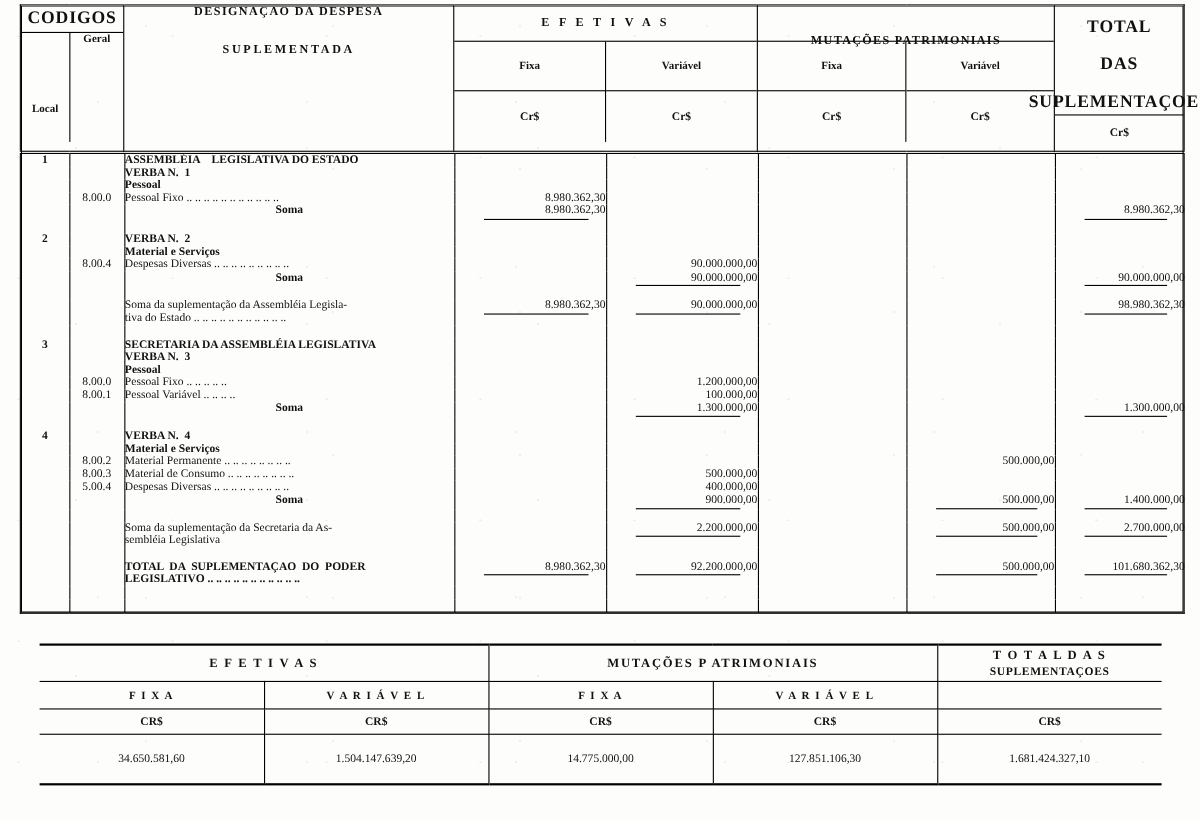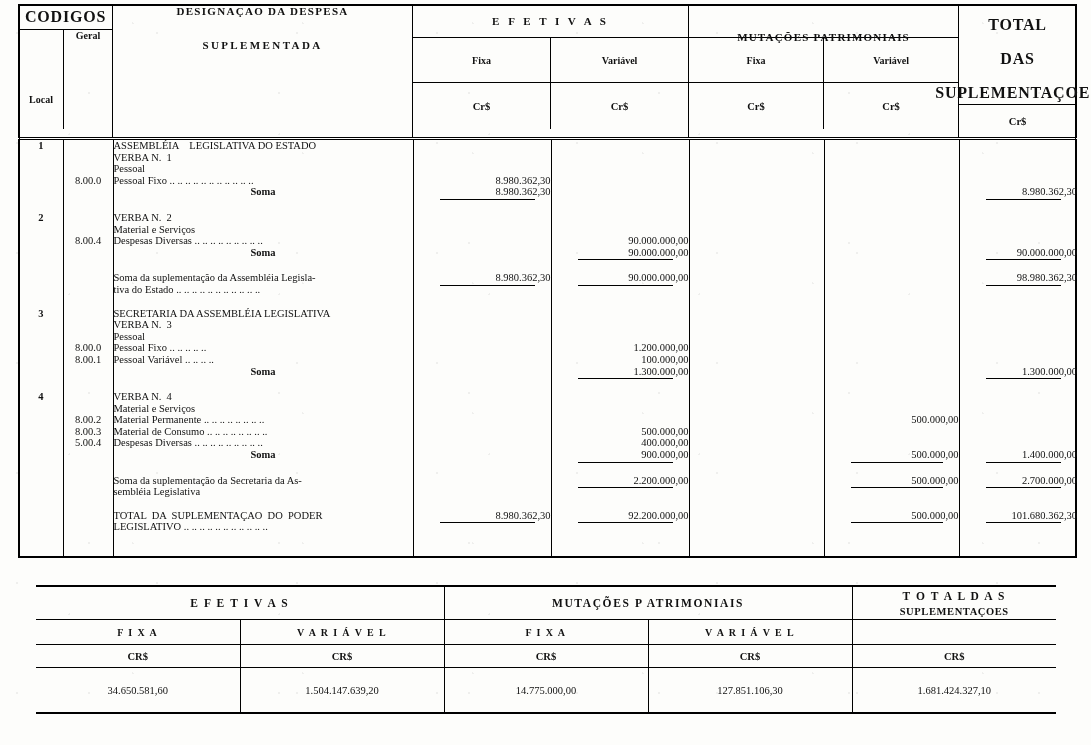--- a/index.html
+++ b/index.html
@@ -84,21 +84,21 @@
     line-height: 11.6px;
   }
   .col-sep { border-right: 1px solid #000; }
 
   .desig {
     padding-left: 6px;
     white-space: pre;
     font-size: 10.2px;
     line-height: 11.6px;
   }
-  .bold { font-weight: normal; }
+  .bold { font-weight: bold; }
   .num {
     text-align: right;
     padding-right: 18px;
     white-space: nowrap;
     font-size: 10.2px;
   }
   .codloc {
     text-align: center;
     font-weight: bold;
     font-size: 10.2px;

